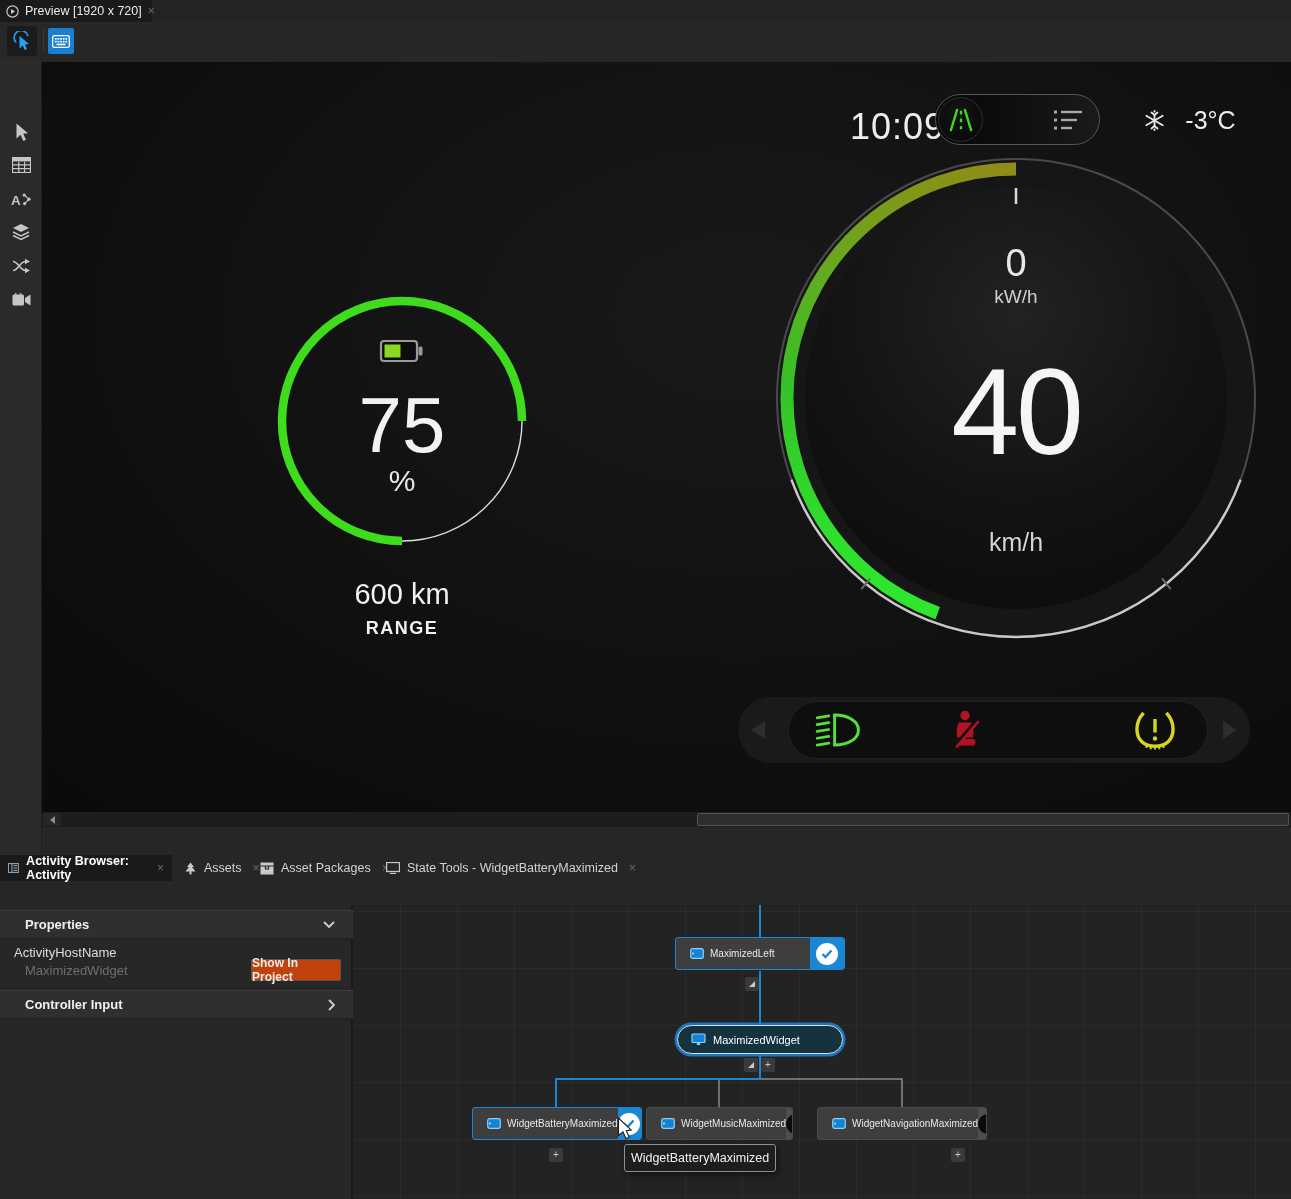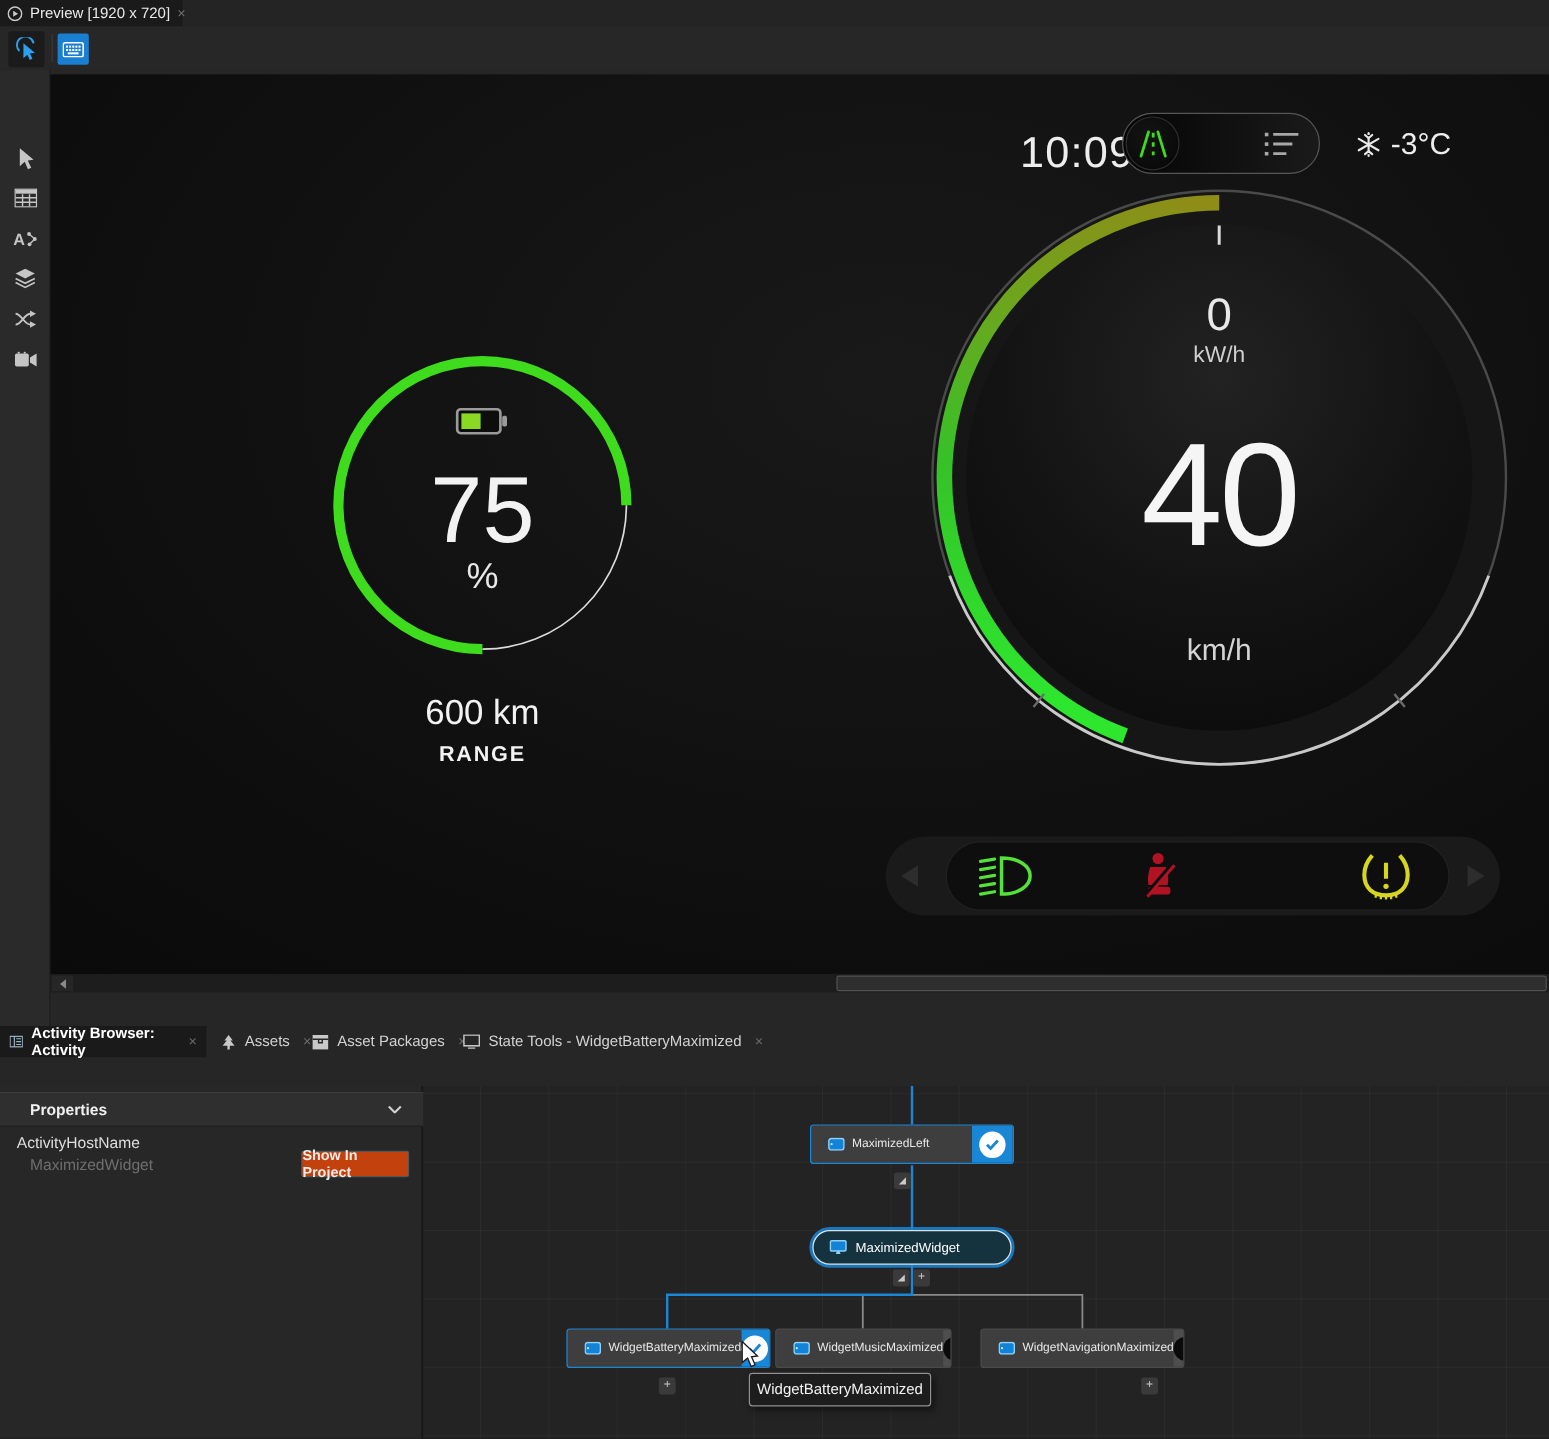--- a/index.html
+++ b/index.html
@@ -22,21 +22,21 @@
   .tbtn.kbd { left:48px; top:6px; width:26px; height:26px; background:#1a7fd0; }
   .tb-sep { position:absolute; left:43px; top:6px; width:1px; height:24px; background:#3a3a3a; }
   
   .sidebar { position:absolute; left:0; top:58px; width:42px; height:797px; background:#2a2a2a; border-right:1px solid #1e1e1e; }
   .side-tool { position:absolute; left:11px; width:20px; height:20px; display:flex; align-items:center; justify-content:center; }
   
   .canvas { position:absolute; left:42px; top:62px; width:1249px; height:750px;
     background:radial-gradient(1150px 760px at 56% 34%, #191919 0%, #0e0e0e 62%, #090909 100%); overflow:hidden; }
   .cv-abs { position:absolute; }
   .time-txt { left:760px; top:44px; width:82px; text-align:center; font-size:36px; font-weight:300; color:#ededed; letter-spacing:1px;margin-left:48px; }
-  .temp-box { left:1088px; top:44px; width:120px; display:flex; align-items:center; justify-content:flex-start; gap:8px;
+  .temp-box { left:1088px; top:44px; width:120px; display:flex; align-items:center; justify-content:center; gap:20px;
     font-size:25px; font-weight:300; color:#ededed; }
   .toggle-pill { left:893px; top:32px; width:165px; height:51px; border-radius:26px;
     background:linear-gradient(90deg,#050505,#1a1a1a); border:1px solid #565656; }
   .toggle-knob { position:absolute; left:2px; top:2px; width:45px; height:45px; border-radius:50%;
     background:radial-gradient(circle at 40% 35%, #141414, #060606); border:1px solid #2e2e2e;
     display:flex; align-items:center; justify-content:center; }
   .toggle-right { position:absolute; right:16px; top:12px; }
   .gauge-label { position:absolute; text-align:center; color:#f2f2f2; }
   .batt-val { left:280px; top:318px; width:160px; font-size:78px; font-weight:200; }
   .batt-unit { left:320px; top:402px; width:80px; font-size:30px; font-weight:300; color:#e8e8e8; }
@@ -369,20 +369,28 @@
       <span>Properties</span>
       <span class="chev">
         <svg width="12" height="7" viewBox="0 0 12 7">
             <path d="M1 1 L6 6 L11 1" fill="none" stroke="#d0d0d0" stroke-width="1.8"></path>
           </svg>
       </span>
     </div>
     <div class="prop-lbl">ActivityHostName</div>
     <div class="prop-val">MaximizedWidget</div>
     <div class="show-btn">Show In Project</div>
+    <div class="sec-head" style="top:85px">
+      <span>Controller Input</span>
+      <span class="chev">
+        <svg width="7" height="12" viewBox="0 0 7 12">
+            <path d="M1 1 L6 6 L1 11" fill="none" stroke="#d0d0d0" stroke-width="1.8"></path>
+          </svg>
+      </span>
+    </div>
   </div>
 
   <div class="graph">
     <svg class="g-abs" style="left:0;top:0" width="938" height="294" viewBox="0 0 938 294">
       <g stroke="#8a8a8a" stroke-width="1.5" fill="none">
         <path d="M407 174 H549 V202"></path>
         <path d="M366 174 V202"></path>
       </g>
       <g stroke="#1a86d6" stroke-width="2" fill="none">
         <path d="M407 0 V32"></path>

